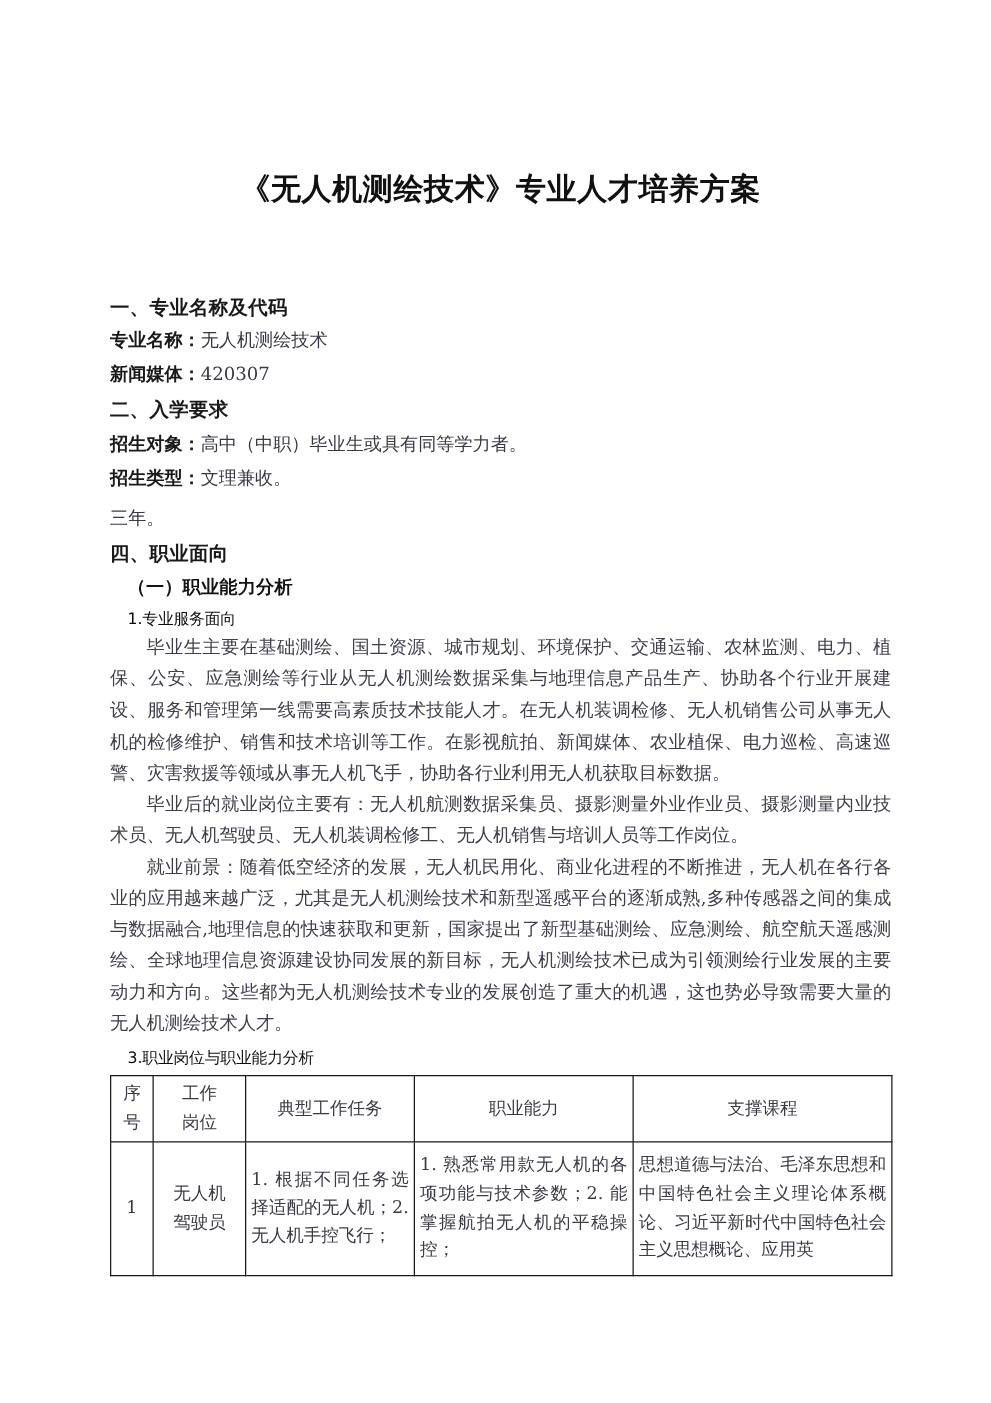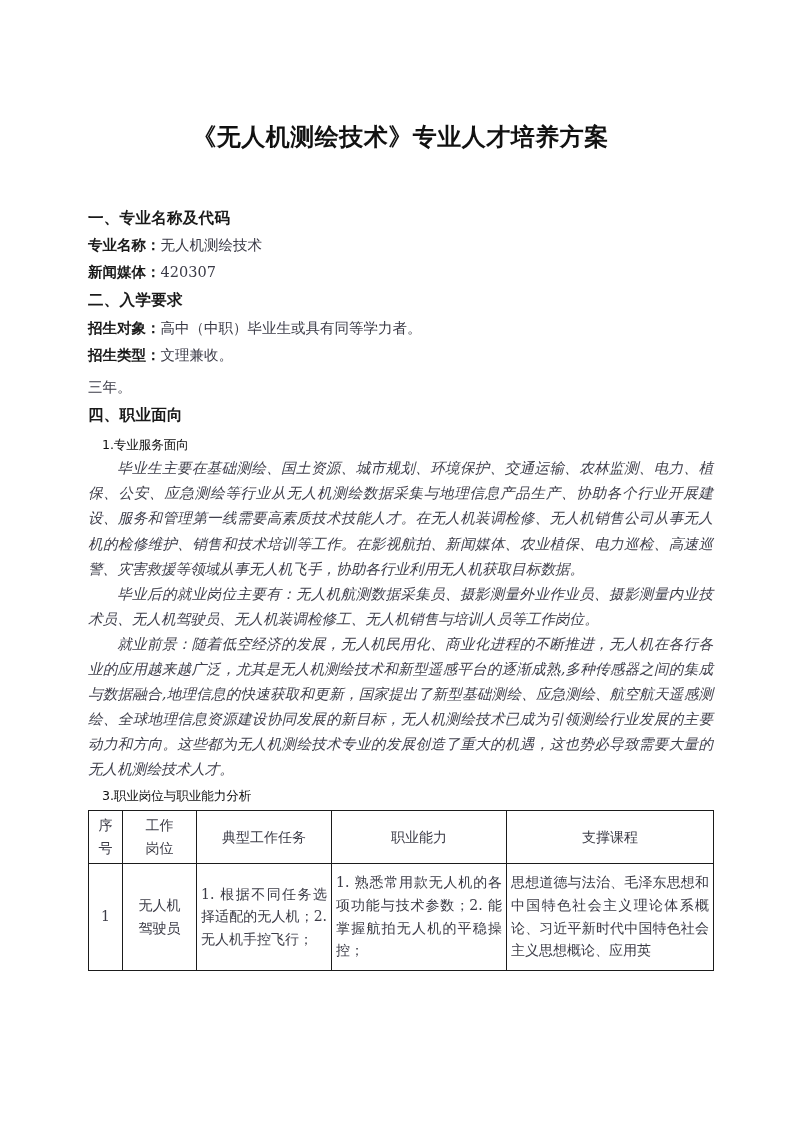--- a/index.html
+++ b/index.html
@@ -26,21 +26,21 @@
     top: 0;
     width: 625px;
   }
 
   
   .doc-title {
     text-align: center;
     font-size: 24px;
     font-weight: bold;
     letter-spacing: 0.5px;
-    margin: 2px;
+    margin: 16px;
     padding-top: 118px;
     line-height: 1.4;
     color: #111111;
     font-family: "DejaVu Serif", "Liberation Serif", serif;
   }
 
   
   .h1-sec {
     font-size: 15.5px;
     font-weight: bold;
@@ -96,21 +96,20 @@
   
   .para {
     font-size: 14.6px;
     line-height: 1.72;
     margin: 0;
     text-align: justify;
     text-justify: inter-ideograph;
     text-indent: 2em;
     color: #40404c;
     word-break: break-all;
-    font-style: italic;
   }
 
   .spacer-xs { height: 5px; }
   .spacer-md { height: 14px; }
 
   
   .tbl-wrap { margin-top: 5px; }
   table.job {
     border-collapse: collapse;
     width: 625px;
@@ -176,20 +175,21 @@
 
     <div class="spacer-xs"></div>
 
     <div class="spacer-xs"></div>
     <p class="plain">三年。</p>
 
     <div class="spacer-xs"></div>
 
     <p class="h1-sec">四、职业面向</p>
     <div class="spacer-xs"></div>
+    <p class="h2-sec">（一）职业能力分析</p>
     <div class="spacer-xs"></div>
     <p class="h3-sec tight">1.专业服务面向</p>
 
     <p class="para">毕业生主要在基础测绘、国土资源、城市规划、环境保护、交通运输、农林监测、电力、植保、公安、应急测绘等行业从无人机测绘数据采集与地理信息产品生产、协助各个行业开展建设、服务和管理第一线需要高素质技术技能人才。在无人机装调检修、无人机销售公司从事无人机的检修维护、销售和技术培训等工作。在影视航拍、新闻媒体、农业植保、电力巡检、高速巡警、灾害救援等领域从事无人机飞手，协助各行业利用无人机获取目标数据。</p>
     <p class="para">毕业后的就业岗位主要有：无人机航测数据采集员、摄影测量外业作业员、摄影测量内业技术员、无人机驾驶员、无人机装调检修工、无人机销售与培训人员等工作岗位。</p>
     <p class="para">就业前景：随着低空经济的发展，无人机民用化、商业化进程的不断推进，无人机在各行各业的应用越来越广泛，尤其是无人机测绘技术和新型遥感平台的逐渐成熟,多种传感器之间的集成与数据融合,地理信息的快速获取和更新，国家提出了新型基础测绘、应急测绘、航空航天遥感测绘、全球地理信息资源建设协同发展的新目标，无人机测绘技术已成为引领测绘行业发展的主要动力和方向。这些都为无人机测绘技术专业的发展创造了重大的机遇，这也势必导致需要大量的无人机测绘技术人才。</p>
 
     <div class="spacer-xs"></div>
     <p class="h3-sec tight">3.职业岗位与职业能力分析</p>
 

